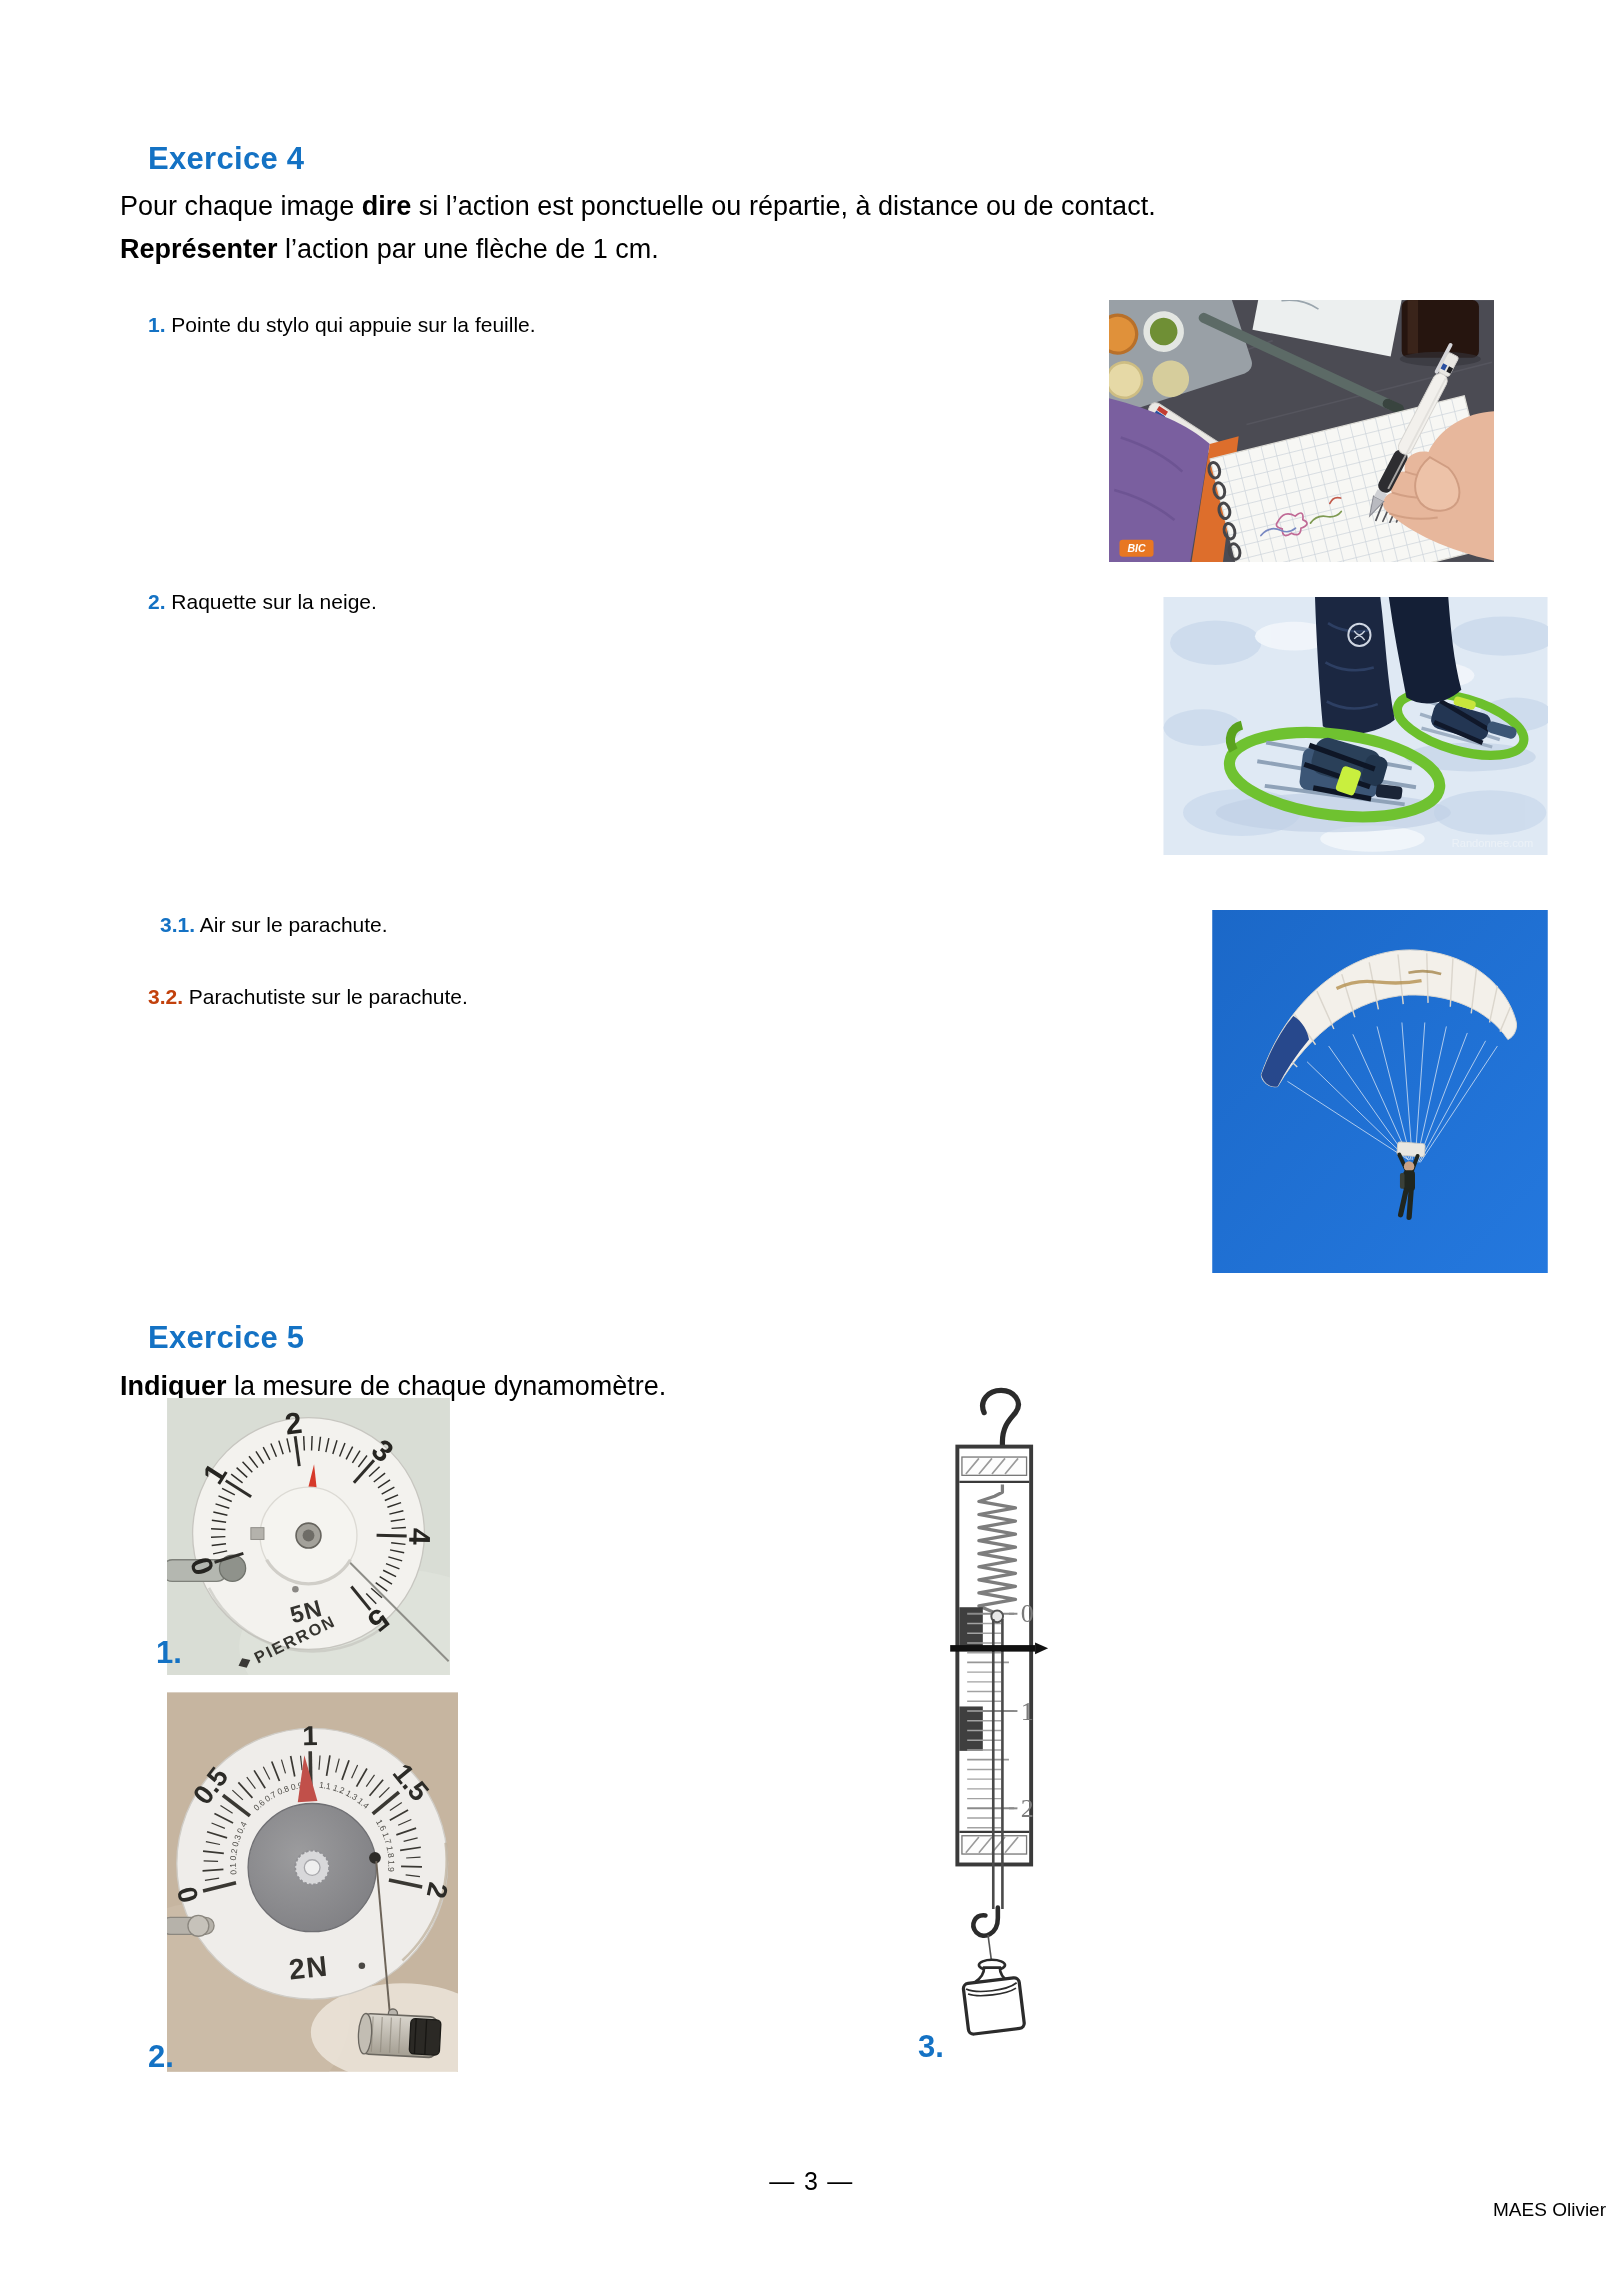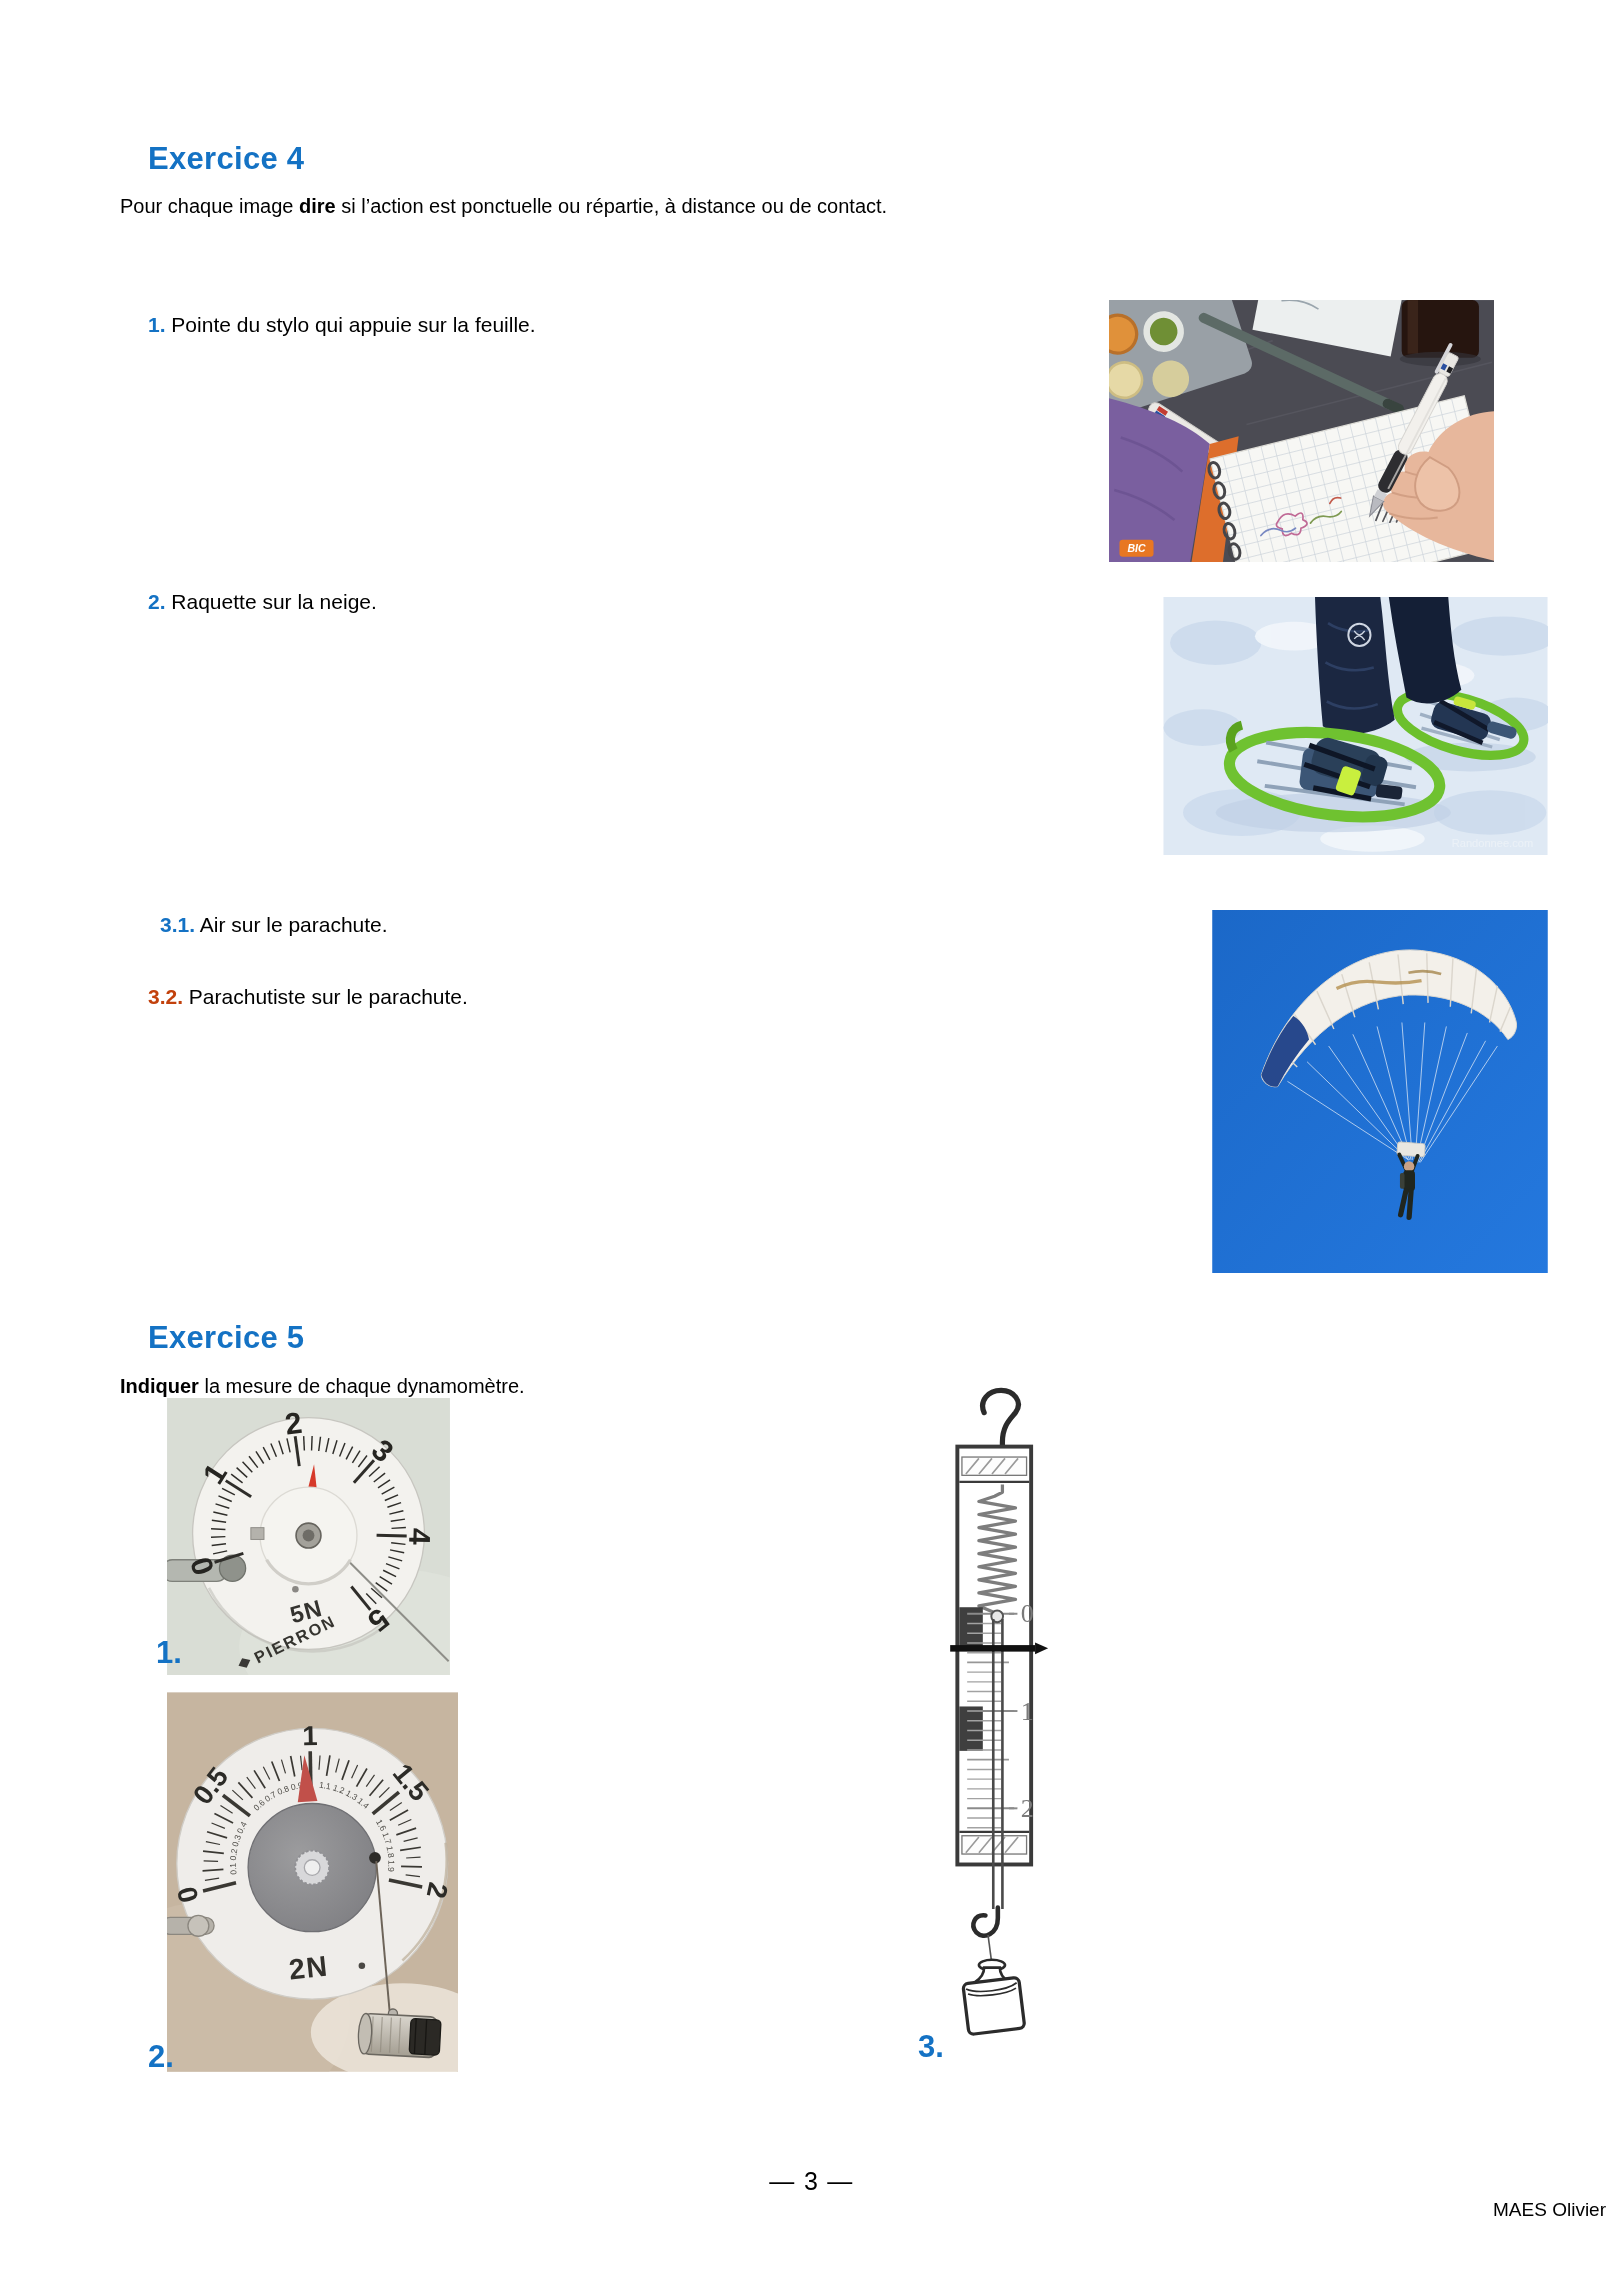--- a/index.html
+++ b/index.html
@@ -1,38 +1,39 @@
 <!DOCTYPE html>
 <html style="font-size:10.5px"><head>
 <meta charset="utf-8">
 <style>
   html,body{margin:0;padding:0;background:#9a9a9a;}
   .page{position:relative;width:1623px;height:2295px;background:#ffffff;
         font-family:"Liberation Sans",sans-serif;overflow:hidden;margin:0 auto;}
   .abs{position:absolute;}
   .ex-title{font-size:31px;font-weight:700;letter-spacing:0.3px;}
-  .body-text{font-size:20px;color:#000;line-height:43px;}
+  .body-text{font-size:27px;color:#000;line-height:43px;}
   .item{font-size:21px;color:#000;white-space:nowrap;}
   .blue{color:#1472c4;margin-left:28px;}
   .blue-num{font-weight:700;}
   .dial-label{font-size:31px;font-weight:700;}
   .footer-page{font-size:25px;color:#000;text-align:center;letter-spacing:1.3px;}
   .author{font-size:19px;color:#000;}
   svg{display:block;font-family:"Liberation Sans",sans-serif;}
   b{font-weight:700;}
 </style>
 </head>
 <body>
 
 <div class="page">
 
   <div class="abs ex-title blue" style="left: 120px; top: 141px; color: rgb(20, 114, 196);">Exercice 4</div>
 
   <div class="abs body-text" style="left:120px;top:185px;width:1165px;">
     <div><span>Pour chaque image </span><b>dire</b><span> si l’action est ponctuelle ou répartie, à distance ou de contact.</span></div>
+    <div><b>Représenter</b><span> l’action par une flèche de 1 cm.</span></div>
   </div>
 
   <div class="abs item" style="left:120px;top:313px;"><span class="blue blue-num" style="color: rgb(20, 114, 196);">1.</span><span> Pointe du stylo qui appuie sur la feuille.</span></div>
 
   <div class="abs item" style="left:120px;top:590px;"><span class="blue blue-num" style="color: rgb(20, 114, 196);">2.</span><span> Raquette sur la neige.</span></div>
 
   <div class="abs item" style="left:132px;top:913px;"><span class="blue blue-num" style="color: rgb(20, 114, 196);">3.1.</span><span> Air sur le parachute.</span></div>
 
   <div class="abs item" style="left:120px;top:985px;"><span class="blue blue-num" style="color: #c2410c;">3.2.</span><span> Parachutiste sur le parachute.</span></div>
 

